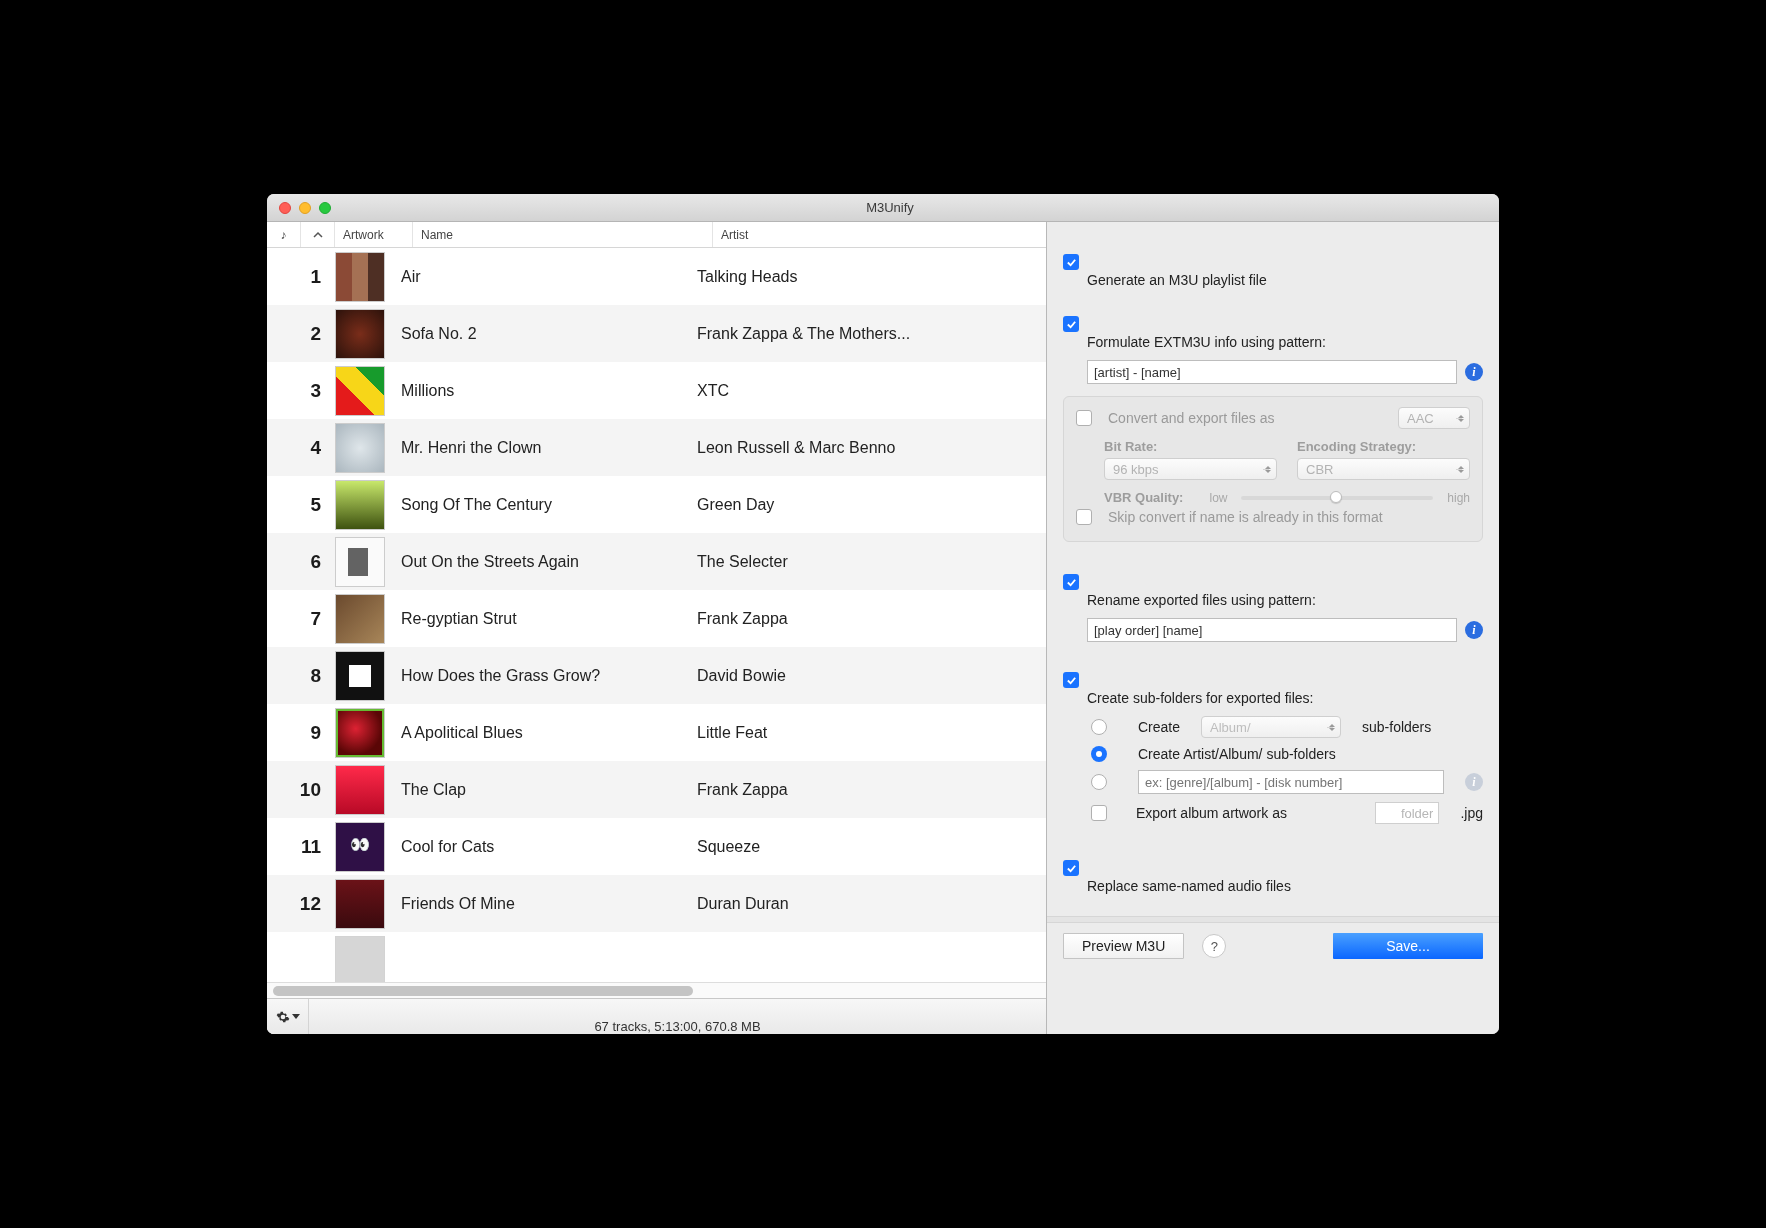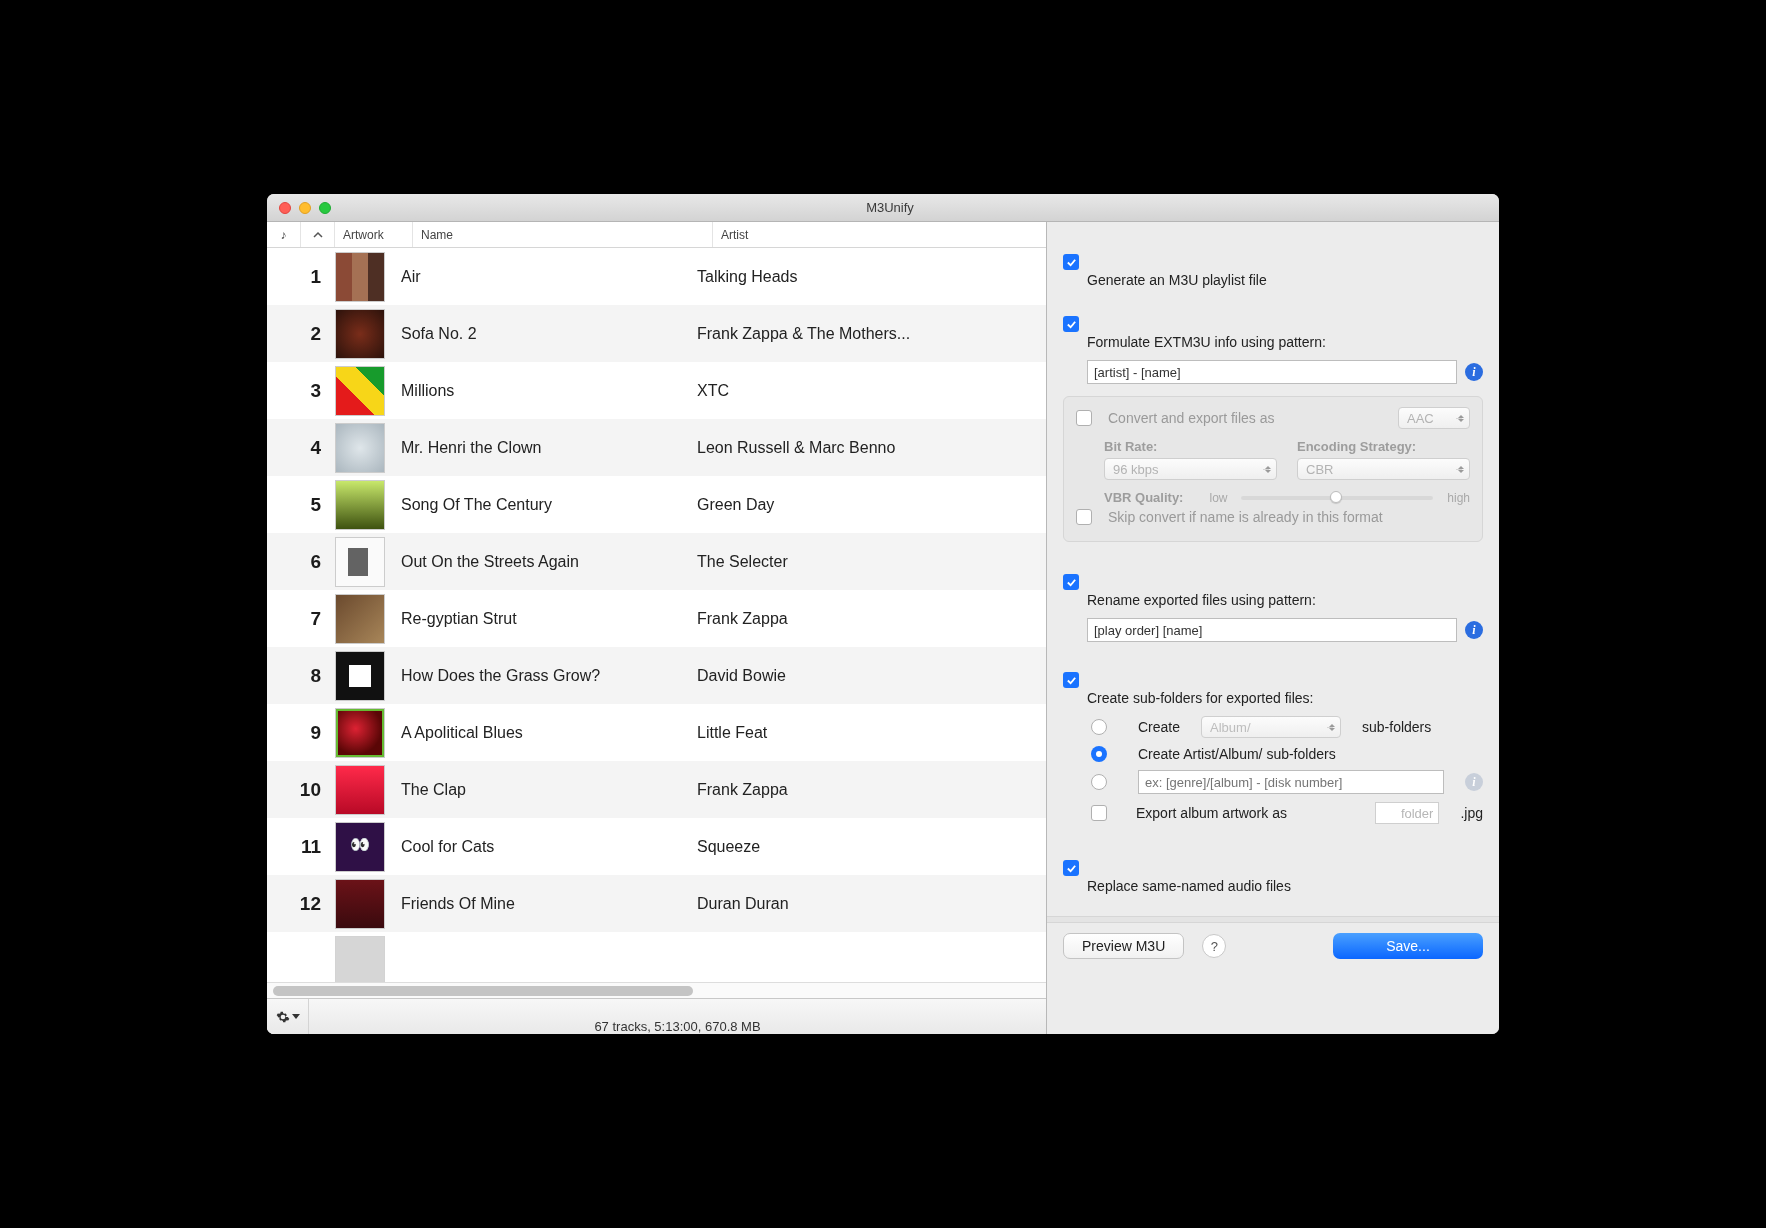--- a/index.html
+++ b/index.html
@@ -92,21 +92,21 @@
 .radio.on { border:none; background:#1a73ff; }
 .radio.on::after { content:""; width:6px; height:6px; border-radius:50%; background:#fff; }
 .subopt { margin-left:28px; display:flex; align-items:center; margin-bottom:8px; gap:21px; font-size:14px; }
 .subopt .lbl2 { color:#222; }
 .subopt.dis .lbl2, .subopt.dis { color:#b6b6b6; }
 .artwork-input { width:64px; height:22px; border:1px solid #cfcfcf; background:#fff; text-align:right; padding:0 5px; color:#b6b6b6; font-size:13px; }
 
 .thin-scroll { height:7px; background:#e4e4e4; border-top:1px solid #d6d6d6; border-bottom:1px solid #d6d6d6; margin:12px -16px 8px -16px; }
 
 .footer { display:flex; align-items:center; gap:12px; padding:2px 0 14px; justify-content:flex-end; }
-.btn { height:26px; padding:0 18px; border-radius:7px; font-size:14px; display:flex; align-items:center; justify-content:center; border:1px solid #c4c4c4; background:linear-gradient(#fff,#f1f1f1); }
+.btn { height:26px; padding:0 18px; border-radius:1px; font-size:14px; display:flex; align-items:center; justify-content:center; border:1px solid #c4c4c4; background:linear-gradient(#fff,#f1f1f1); }
 .btn.primary { background:linear-gradient(#4aa0ff,#0a66ff); color:#fff; border:none; width:150px; font-weight:500; }
 .helpbtn { width:24px; height:24px; border-radius:50%; border:1px solid #c8c8c8; background:#fff; display:flex; align-items:center; justify-content:center; color:#555; margin-right:auto; margin-left:6px; font-size:13px; }
 
 
 .art-inner { width:100%; height:100%; }
 .a1 { background:linear-gradient(90deg,#8b4a36 0 33%,#a57154 33% 66%,#4e2f24 66%); }
 .a2 { background:radial-gradient(circle,#7a2d1a,#2c120b); }
 .a3 { background:linear-gradient(45deg,#e41b1b 0 40%,#f7d618 40% 70%,#179b2c 70%); }
 .a4 { background:radial-gradient(circle,#dfe6ea,#aab6be); }
 .a5 { background:linear-gradient(#c8e86b,#3e5210); }

